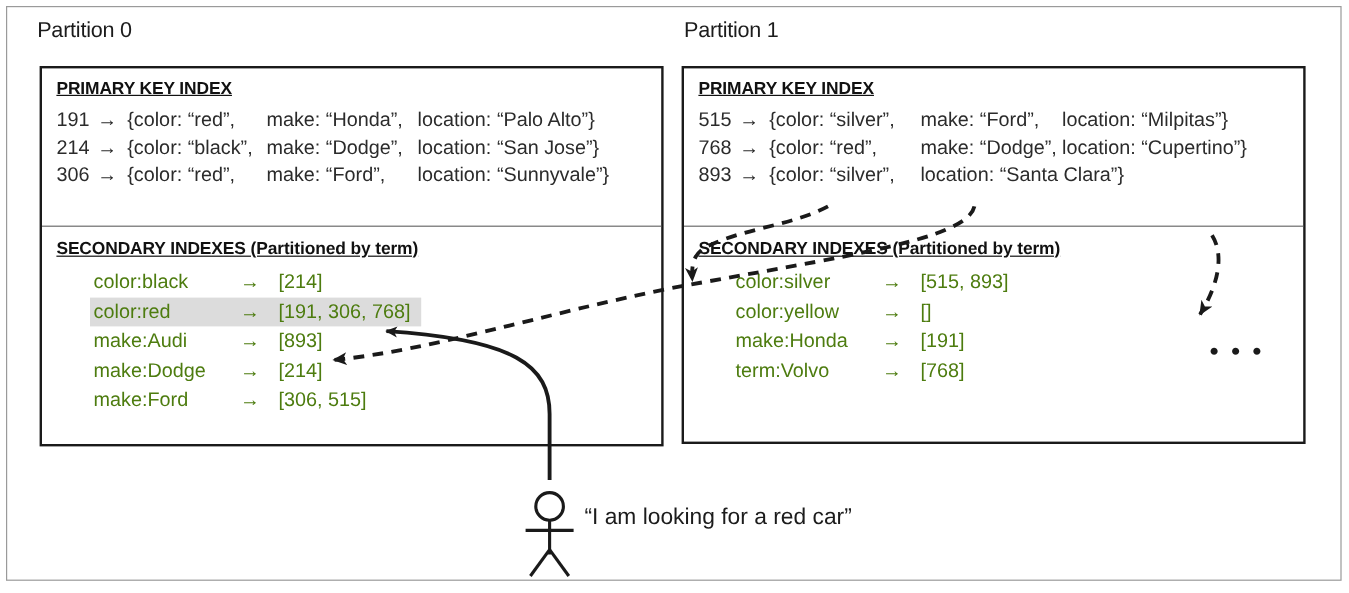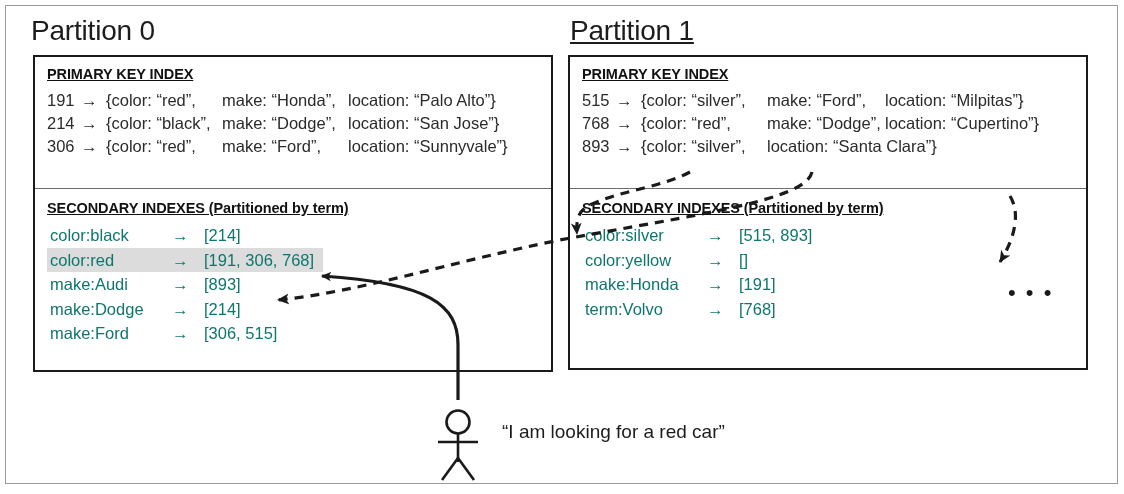--- a/index.html
+++ b/index.html
@@ -26,28 +26,28 @@
     width: 1113px;
     height: 479px;
     border: 1px solid #9a9a9a;
     box-sizing: border-box;
     background: #ffffff;
   }
 
   
   .partition-title {
     position: absolute;
-    font-size: 28px;
+    font-size: 18px;
     font-weight: 400;
     color: #1c1c1c;
     letter-spacing: -0.2px;
     white-space: nowrap;
   }
   #title-p0 { left: 31px; top: 15px; }
-  #title-p1 { left: 570px; top: 15px; text-decoration: underline; }
+  #title-p1 { left: 570px; top: 15px; }
 
   
   .partition-box {
     position: absolute;
     border: 2.5px solid #1a1a1a;
     box-sizing: border-box;
     background: #ffffff;
   }
   #box-p0 { left: 33px; top: 55px; width: 520px; height: 317px; }
   #box-p1 { left: 568px; top: 55px; width: 520px; height: 315px; }
@@ -94,48 +94,49 @@
 
   
   #box-p0 .pk-color { width: 116px; }
   #box-p0 .pk-make  { width: 126px; }
   #box-p1 .pk-color { width: 126px; }
   #box-p1 .pk-make  { width: 118px; }
 
   
   .sec-row {
     font-size: 16.5px;
-    color: #0f766e;
+    color: #4d7c0f;
     white-space: nowrap;
     line-height: 24.5px;
     height: 24.5px;
     display: flex;
     align-items: center;
     padding-left: 3px;
     box-sizing: border-box;
+    margin-left: 28px;
   }
   .sec-row.highlight { background: #dcdcdc; }
   .sec-term { display: inline-block; width: 122px; }
   .sec-arrow { display: inline-block; width: 32px; }
   .sec-ids { display: inline-block; }
 
   #box-p0 .sec-row { width: 276px; }
 
   .ellipsis-mark {
     position: absolute;
     font-size: 22px;
     letter-spacing: 2px;
     color: #1a1a1a;
     line-height: 1;
   }
 
   
   .user-caption {
     position: absolute;
-    left: 502px;
+    left: 487px;
     top: 421px;
     font-size: 19px;
     color: #1c1c1c;
     white-space: nowrap;
   }
 
   svg.overlay {
     position: absolute;
     left: 0;
     top: 0;

